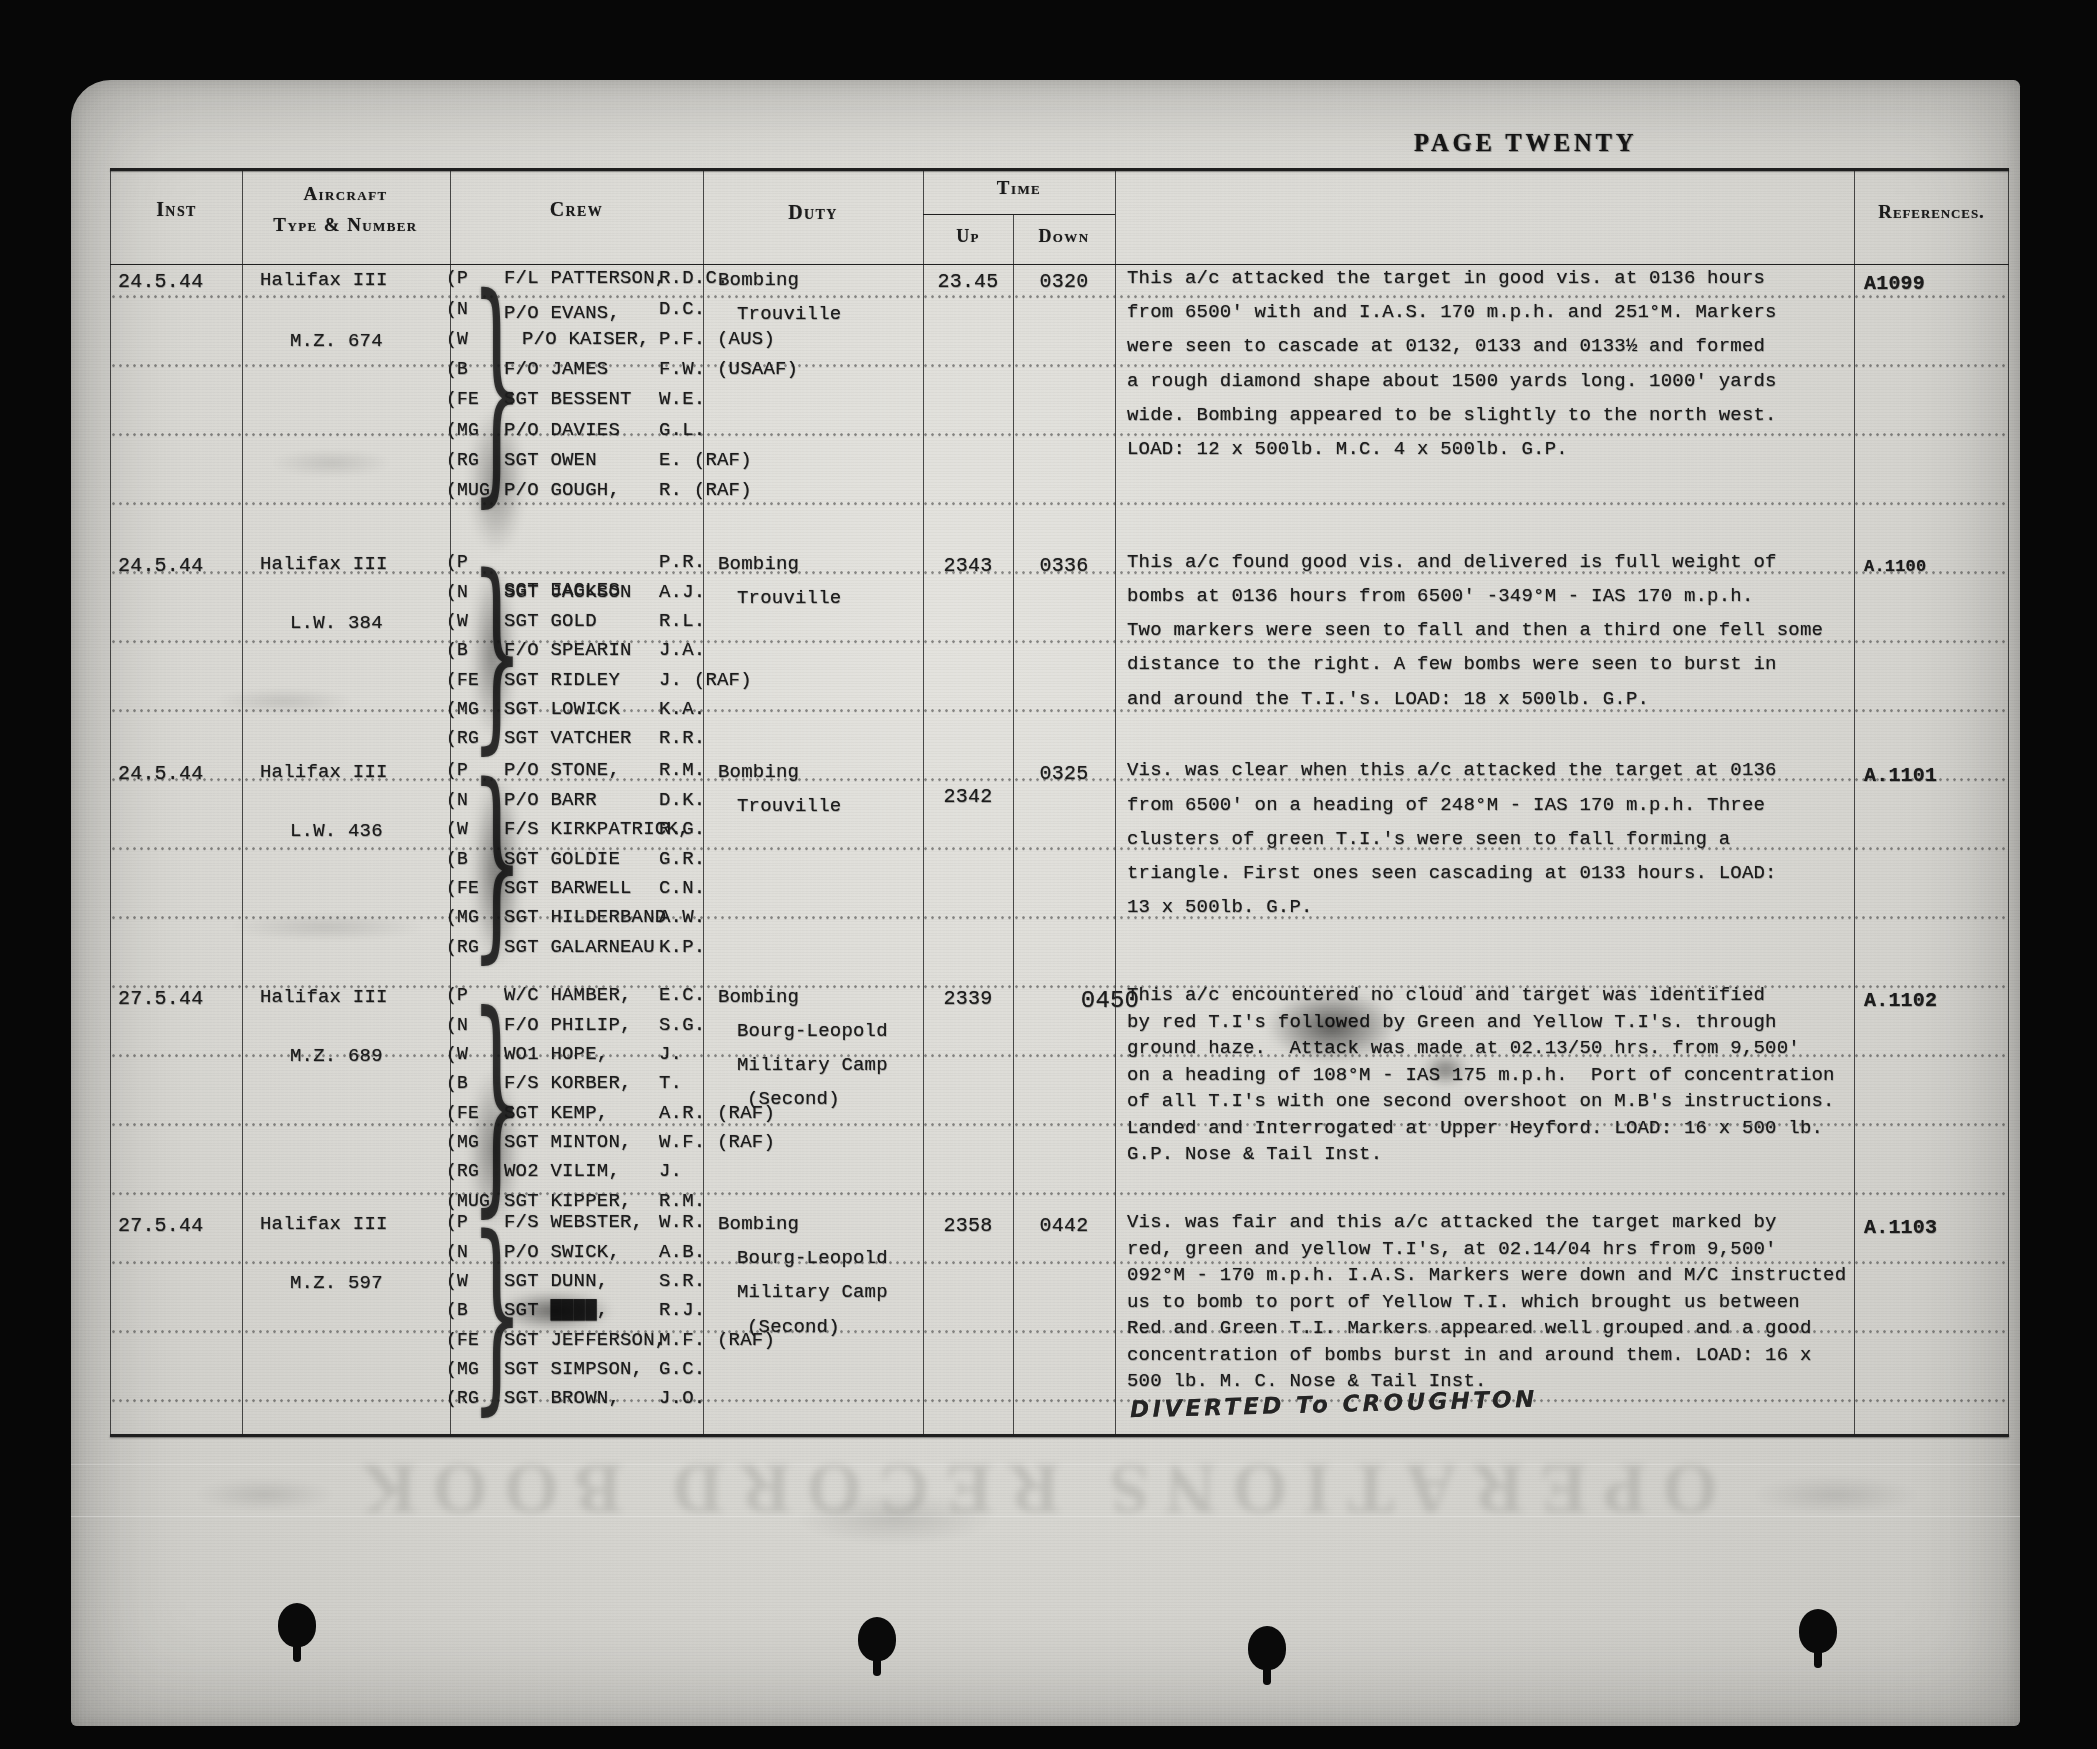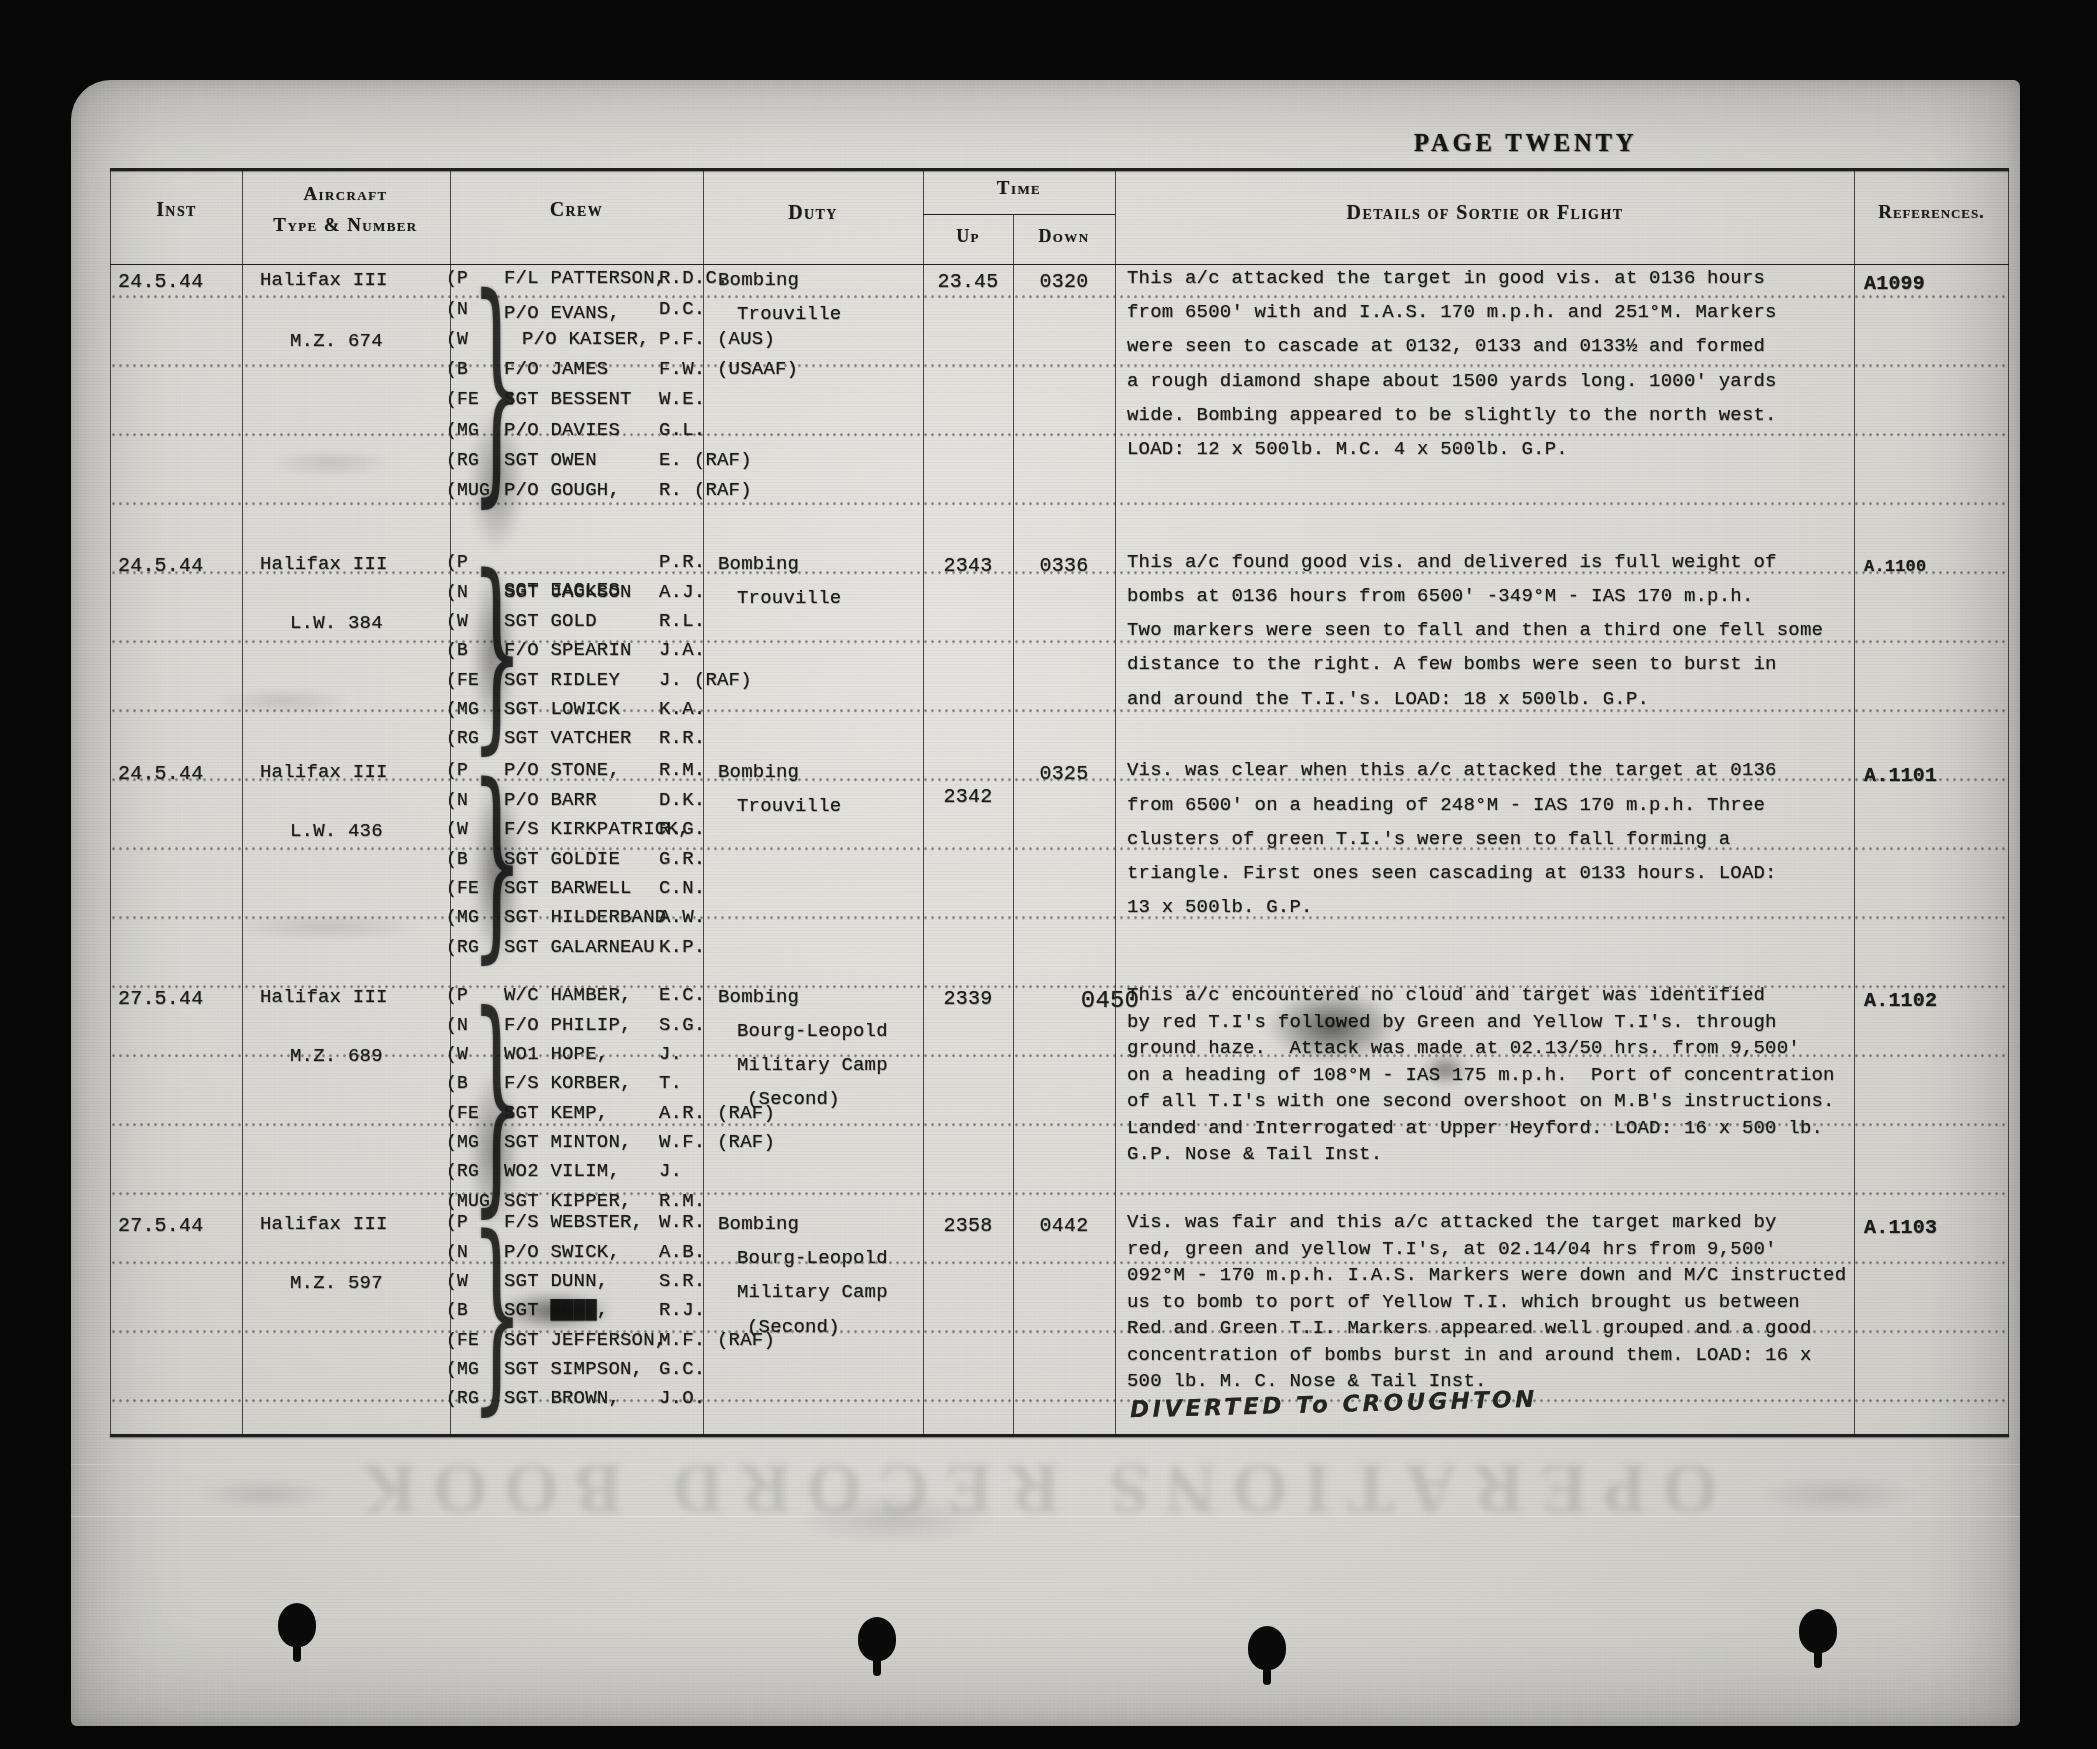--- a/index.html
+++ b/index.html
@@ -102,21 +102,20 @@
   <div class="ruling"></div>
 
   <div class="serifh" style="left:39px;top:118px;width:133px;font-size:20px;">Inst</div>
   <div class="serifh" style="left:171px;top:103px;width:207px;font-size:19px;">Aircraft</div>
   <div class="serifh" style="left:171px;top:134px;width:207px;font-size:19px;">Type &amp; Number</div>
   <div class="serifh" style="left:379px;top:118px;width:253px;font-size:20px;">Crew</div>
   <div class="serifh" style="left:632px;top:121px;width:220px;font-size:20px;">Duty</div>
   <div class="serifh" style="left:852px;top:97px;width:192px;font-size:19px;">Time</div>
   <div class="serifh" style="left:852px;top:146px;width:90px;font-size:18px;">Up</div>
   <div class="serifh" style="left:942px;top:146px;width:102px;font-size:18px;">Down</div>
-  <div class="serifh" style="left:1044px;top:121px;width:740px;font-size:20px;">Details of Sortie or Flight</div>
   <div class="serifh" style="left:1783px;top:121px;width:155px;font-size:19px;letter-spacing:0.9px;">References.</div>
 
   <div id="entries">
       <div class="typed" style="left: 47px; top: 192px; font-size: 20px;">24.5.44</div>
       <div class="typed" style="left: 189px; top: 191px;">Halifax III</div>
       <div class="typed" style="left: 219px; top: 252px;">M.Z. 674</div>
       <div class="brace" style="left: 400px; top: 186px; font-size: 71px; transform: scaleY(3.41) scaleX(1.15);">}</div>
       <div class="typed" style="left: 375px; top: 189px; font-size: 18px;">(P</div>
       <div class="typed" style="left: 433px; top: 189px;">F/L PATTERSON,</div>
       <div class="typed" style="left: 588px; top: 189px;">R.D.C.</div>

